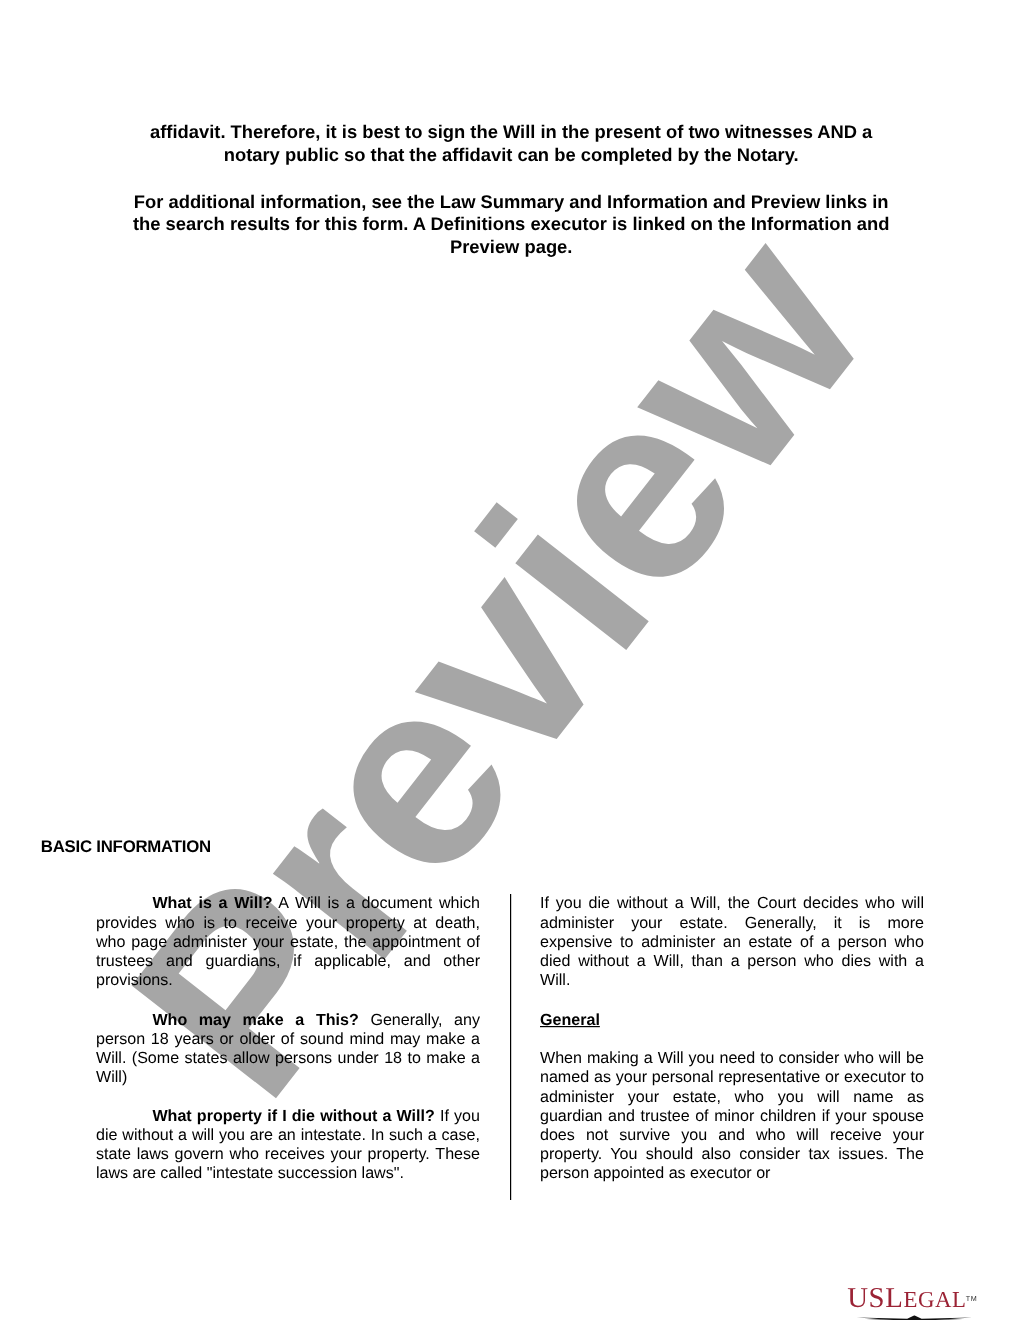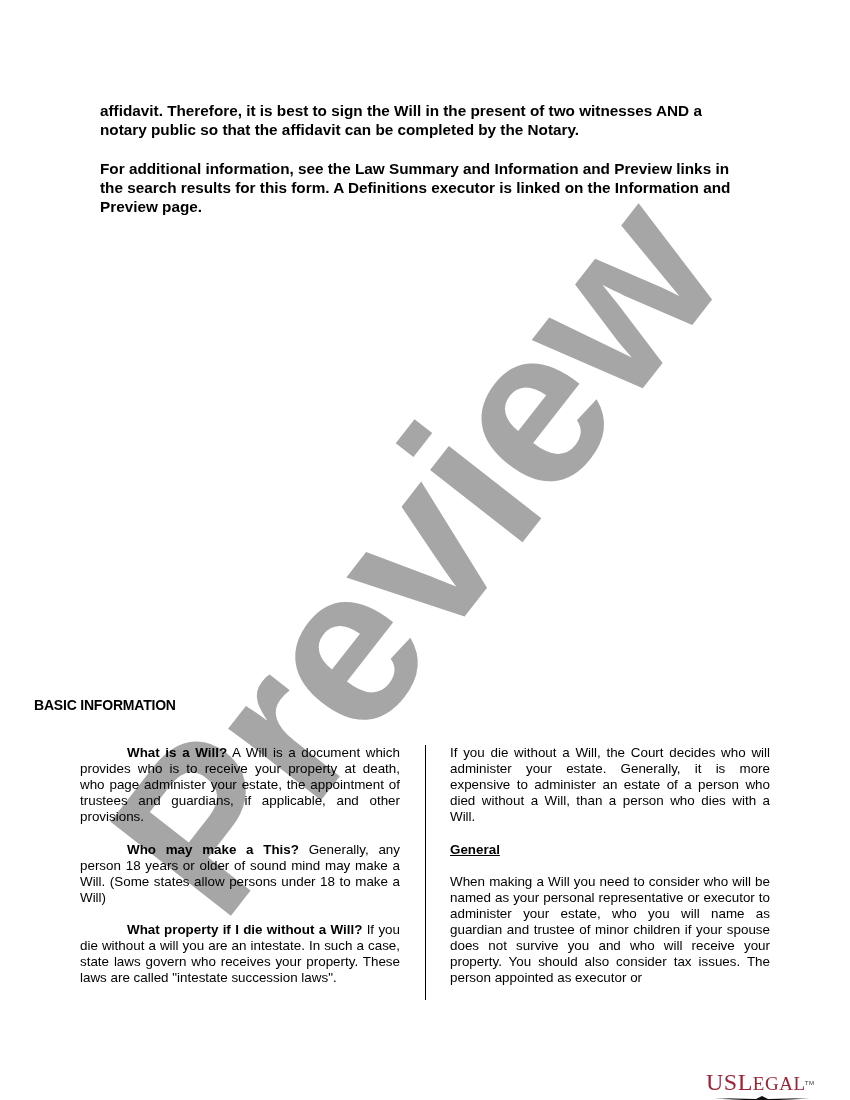--- a/index.html
+++ b/index.html
@@ -48,21 +48,21 @@
       position: absolute;
       left: 100px;
       top: 101px;
       width: 652px;
       font-weight: bold;
       font-size: 15.3px;
       line-height: 19.3px;
     }
     .top-block p {
       margin: 0 0 19.3px 0;
-      text-align: left;
+      text-align: center;
     }
     .indent-span {
       display: inline-block;
       width: 50px;
     }
     
     .section-title {
       position: absolute;
       left: 0;
       width: 850px;

